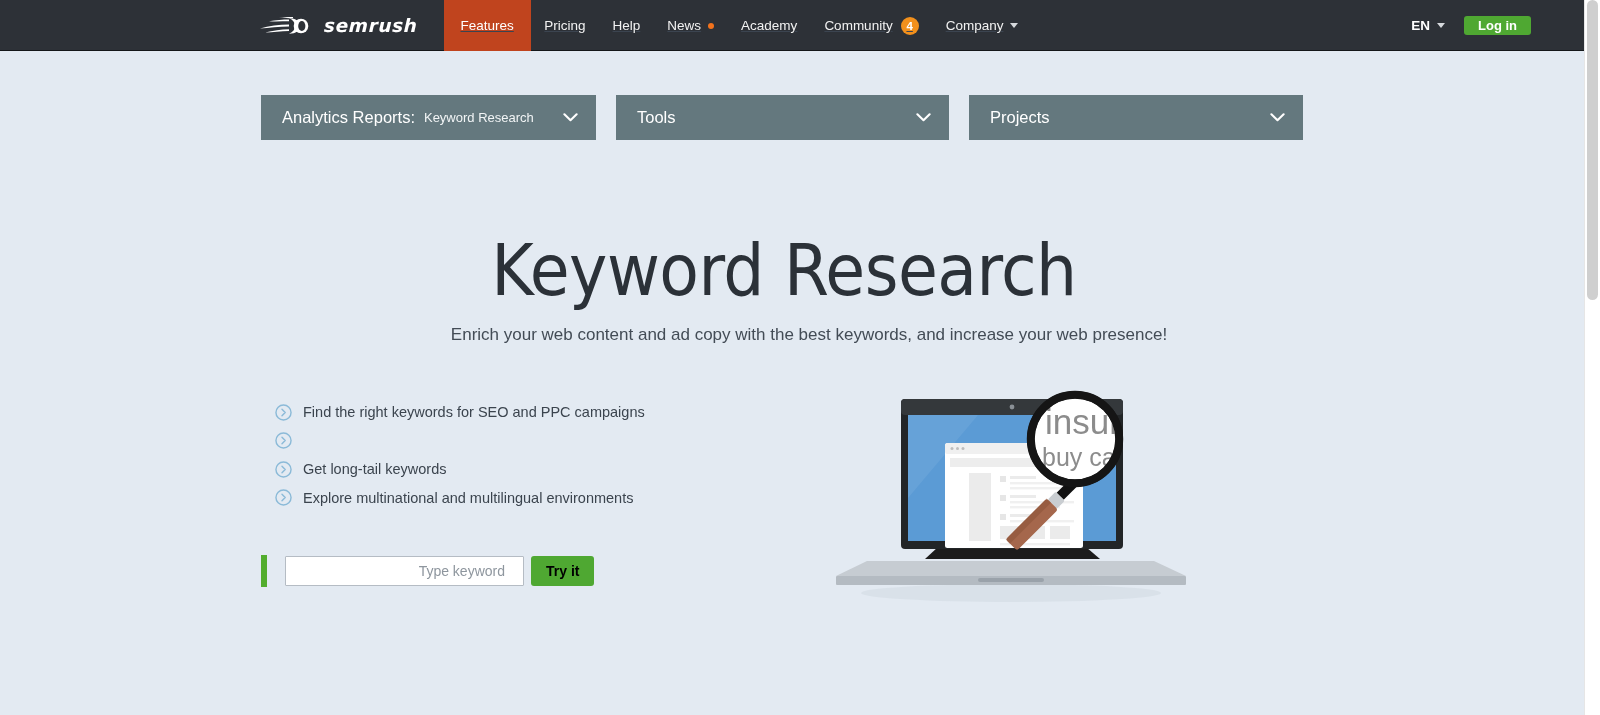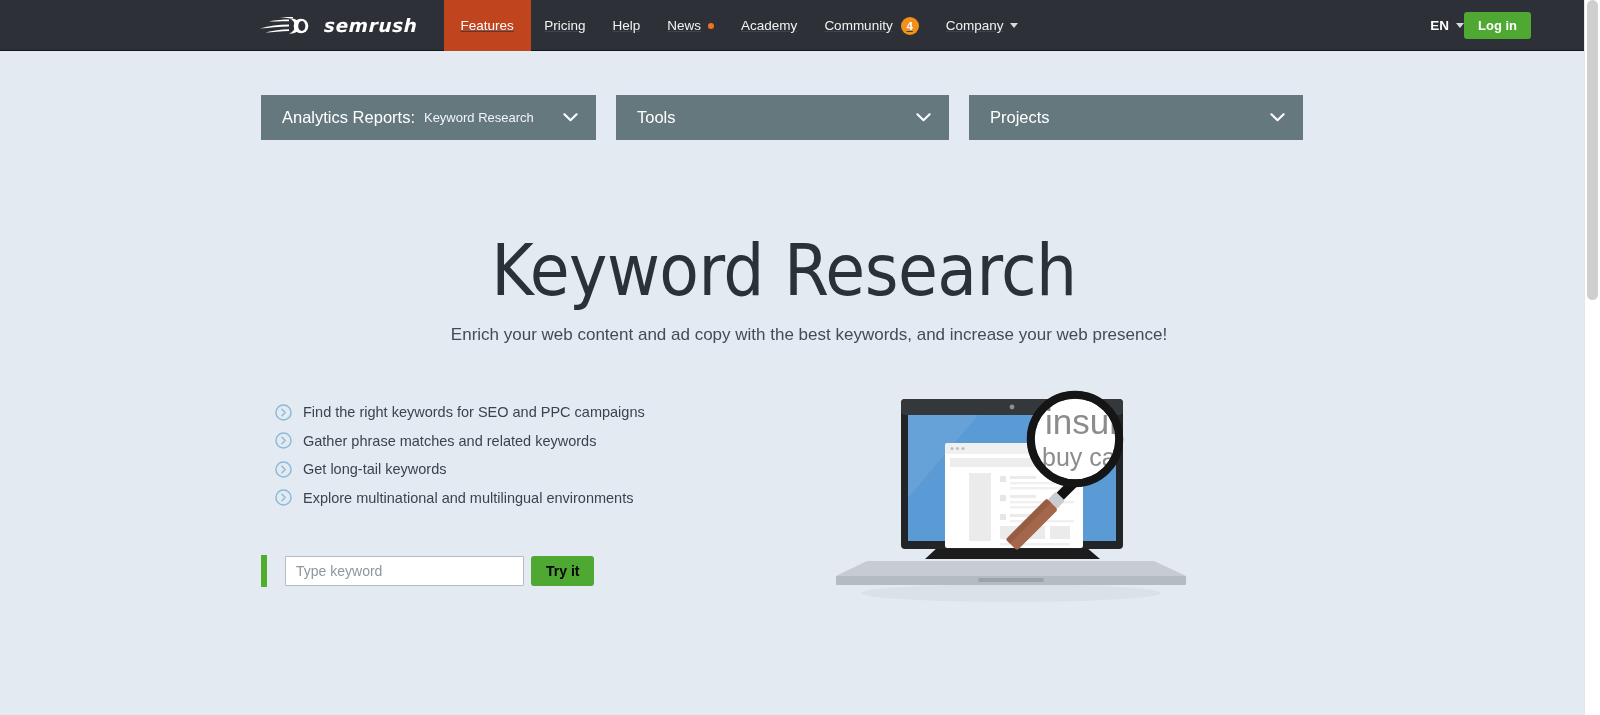--- a/index.html
+++ b/index.html
@@ -137,34 +137,35 @@
     border-top: 5px solid #d6d9dd;
     margin-left: 7px;
     vertical-align: middle;
   }
 
   .topbar-right {
     margin-left: auto;
     display: flex;
     align-items: center;
     padding-right: 53px;
+    gap: 19px;
   }
   .lang-select {
     display: flex;
     align-items: center;
     font-size: 13.5px;
     color: #ffffff;
     cursor: pointer;
     font-weight: 600;
   }
   .login-btn {
     display: inline-flex;
     align-items: center;
     justify-content: center;
-    height: 27px;
+    height: 19px;
     padding: 0 14px;
     background: #4fa832;
     color: #ffffff;
     font-size: 13px;
     font-weight: 600;
     border: none;
     border-radius: 3px;
     cursor: pointer;
     font-family: "Liberation Sans", sans-serif;
   }
@@ -276,28 +277,29 @@
   .green-tab {
     width: 6px;
     height: 32px;
     background: #52ad2e;
     flex: none;
   }
   .kw-input {
     width: 239px;
     height: 30px;
     margin-left: 18px;
-    padding: 0 10px;
+    padding: 0 18px;
     border: 1px solid #b5bcc4;
     background: #ffffff;
     font-family: "Liberation Sans", sans-serif;
     font-size: 14px;
     color: #3b444e;
     border-radius: 1px;
     outline: none;
+    text-align: right;
   }
   .kw-input::placeholder { color: #8e969e; }
   .try-btn {
     height: 30px;
     margin-left: 7px;
     padding: 0 15px;
     background: #4fa832;
     border: none;
     border-radius: 3px;
     color: #000000;
@@ -412,21 +414,20 @@
         <path d="M7.4 5.6 L10.8 9 L7.4 12.4" fill="none" stroke="#8bbad8" stroke-width="1.5" stroke-linecap="round" stroke-linejoin="round"></path>
       </svg>
       <span class="feature-text">Find the right keywords for SEO and PPC campaigns</span>
     </div>
 
     <div class="feature-row">
       <svg class="feature-icon" viewBox="0 0 18 18">
         <circle cx="9" cy="9" r="8" fill="none" stroke="#8bbad8" stroke-width="1.5"></circle>
         <path d="M7.4 5.6 L10.8 9 L7.4 12.4" fill="none" stroke="#8bbad8" stroke-width="1.5" stroke-linecap="round" stroke-linejoin="round"></path>
       </svg>
-      <span class="feature-text">Gather phrase matches and related keywords</span>
     </div>
 
     <div class="feature-row">
       <svg class="feature-icon" viewBox="0 0 18 18">
         <circle cx="9" cy="9" r="8" fill="none" stroke="#8bbad8" stroke-width="1.5"></circle>
         <path d="M7.4 5.6 L10.8 9 L7.4 12.4" fill="none" stroke="#8bbad8" stroke-width="1.5" stroke-linecap="round" stroke-linejoin="round"></path>
       </svg>
       <span class="feature-text">Get long-tail keywords</span>
     </div>
 

